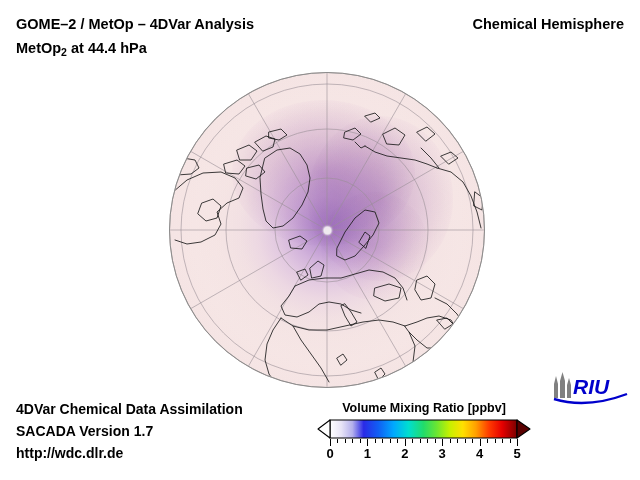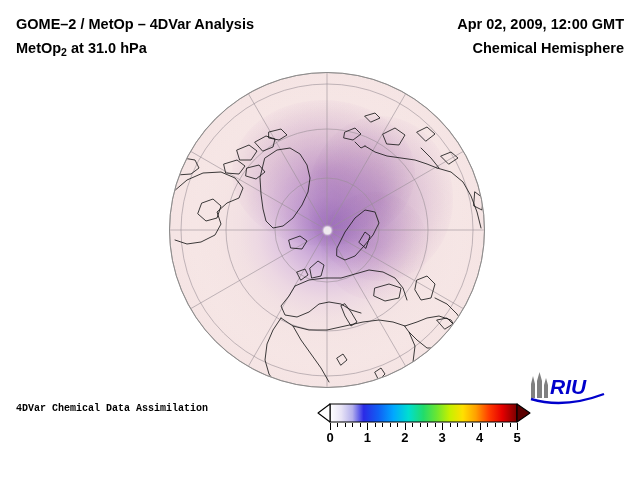--- a/index.html
+++ b/index.html
@@ -55,50 +55,49 @@
     border:1px solid #8d8d8d;box-sizing:border-box;
   }
   .pole-dot{
     position:absolute;left:50%;top:50%;width:7px;height:7px;margin:-3.5px 0 0 -3.5px;
     border-radius:50%;background:#efe9ef;box-shadow:0 0 2px 1px rgba(255,255,255,0.9);
   }
   svg.overlay{position:absolute;inset:0;width:316px;height:316px;pointer-events:none;}
 
   
   .credits{position:absolute;left:16px;top:398px;}
-  .credits div{font-size:10px;font-weight:bold;line-height:22px;white-space:nowrap;font-family:Liberation Mono, monospace;}
+  .credits div{font-size:14px;font-weight:bold;line-height:22px;white-space:nowrap;}
 
   
   .cb{position:absolute;left:317px;top:400px;width:214px;}
   .cb-title{font-size:12.5px;font-weight:bold;text-align:center;line-height:16px;white-space:nowrap;}
   .cb-bar{position:relative;height:20px;margin-top:3px;}
   .cb-ticks{position:relative;height:7px;}
   .cb-labels{position:relative;height:18px;}
   .cb-labels span{position:absolute;top:0;transform:translateX(-50%);
     font-size:13px;font-weight:bold;}
   .tick{position:absolute;top:0;width:1px;background:#000;}
   .tick.maj{height:7px;}
   .tick.min{height:3.5px;}
 
   
-  .riu{position:absolute;left:528px;top:371px;width:78px;height:36px;}
+  .riu{position:absolute;left:551px;top:371px;width:78px;height:36px;}
   .dlr{position:absolute;left:560px;top:409px;width:76px;height:58px;}
 </style>
 </head>
 <body>
 
 <div class="fig">
 
   <div class="hdr-left">
     <div class="hdr-line">GOME–2 / MetOp – 4DVar Analysis</div>
-    <div class="hdr-line"><span>MetOp</span><span class="sub">2</span><span> at 31.0 hPa</span></div>
+    <div class="hdr-line"><span>MetOp</span><span class="sub">2</span><span> at 44.4 hPa</span></div>
   </div>
 
   <div class="hdr-right">
-    <div class="hdr-line">Apr 02, 2009, 12:00 GMT</div>
     <div class="hdr-line">Chemical Hemisphere</div>
   </div>
 
   <div class="globe-wrap">
     <div class="globe">
       <div class="lobe lobe-a"></div>
       <div class="lobe lobe-b"></div>
       <div class="lobe lobe-c"></div>
       <div class="rim"></div>
 
@@ -210,23 +209,26 @@
         </g>
       </svg>
 
       <div class="pole-dot"></div>
     </div>
     <div class="globe-edge"></div>
   </div>
 
   <div class="credits">
     <div>4DVar Chemical Data Assimilation</div>
+    <div>SACADA Version 1.7</div>
+    <div>http://wdc.dlr.de</div>
   </div>
 
   <div class="cb">
+    <div class="cb-title">Volume Mixing Ratio [ppbv]</div>
     <div class="cb-bar">
       <svg width="214" height="20" viewBox="0 0 214 20">
         <defs>
           <linearGradient id="cbgrad" x1="0" y1="0" x2="1" y2="0">
             <stop offset="0.00" stop-color="#ffffff"></stop>
             <stop offset="0.06" stop-color="#e8e4f6"></stop>
             <stop offset="0.12" stop-color="#b4b0ec"></stop>
             <stop offset="0.18" stop-color="#2a2ae6"></stop>
             <stop offset="0.26" stop-color="#1060f4"></stop>
             <stop offset="0.34" stop-color="#00a8ff"></stop>

